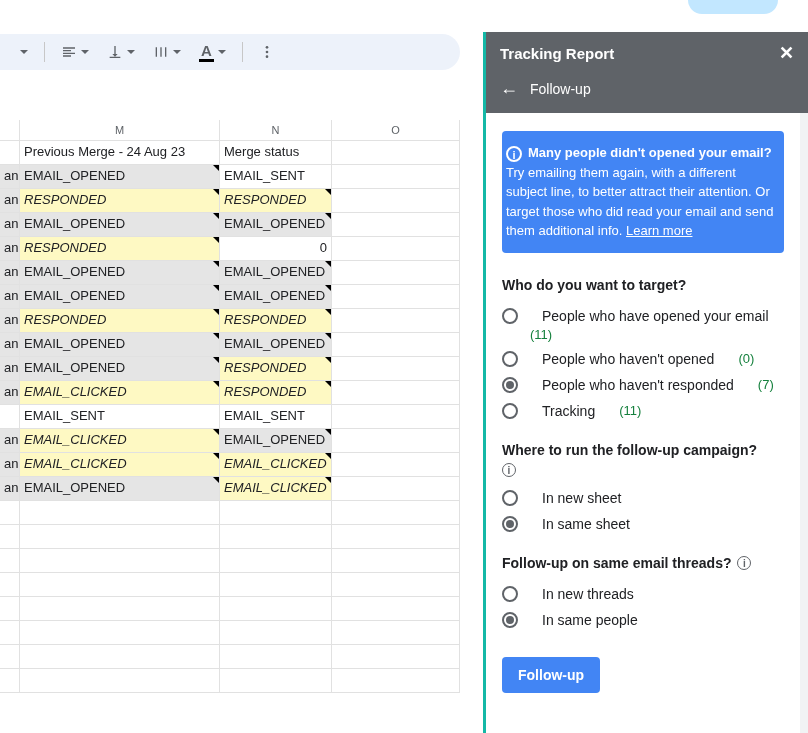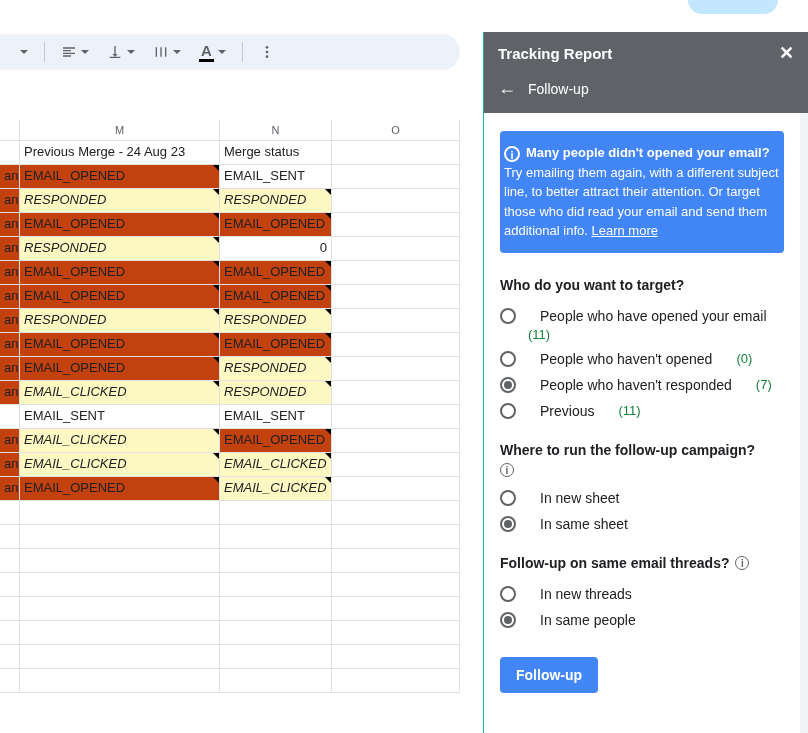--- a/index.html
+++ b/index.html
@@ -84,39 +84,39 @@
       font-size: 13px;
       white-space: nowrap;
       overflow: hidden;
       position: relative;
     }
     .cell.stub { width: 20px; }
     .cell.m { width: 200px; }
     .cell.n { width: 112px; }
     .cell.o { width: 128px; }
     .right { text-align: right; }
-    .g1 { background: #c2410c; } 
+    .g1 { background: #e5e5e5; } 
     .g2 { background: #fef9c3; font-style: italic; } 
     .notemark::after {
       content: "";
       position: absolute;
       top: 0; right: 0;
       width: 0; height: 0;
       border-top: 6px solid #000;
       border-left: 6px solid transparent;
     }
     
     .sidepanel {
       position: absolute;
       top: 32px;
       right: 0;
       width: 325px;
       height: 701px;
       background: #fff;
-      border-left: 1px solid #14b8a6;
+      border-left: 3px solid #14b8a6;
       display: flex;
       flex-direction: column;
     }
     .sp-header {
       background: #5f6368;
       color: #fff;
       padding: 10px 14px 14px 14px;
     }
     .sp-header-row1 {
       display: flex;
@@ -479,21 +479,21 @@
             <span>People who haven't opened</span>
             <span class="count">(0)</span>
           </div>
           <div class="radio-row">
             <div class="radio selected"></div>
             <span>People who haven't responded</span>
             <span class="count">(7)</span>
           </div>
           <div class="radio-row">
             <div class="radio"></div>
-            <span>Previous</span>
+            <span>Tracking</span>
             <span class="count">(11)</span>
           </div>
         </div>
 
       <div class="section-title">
         <span>Where to run the follow-up campaign?</span>
       </div>
       <div style="margin-top:-6px;margin-bottom:8px;"><span class="info-small" style="display:inline-block;width:14px;height:14px;border:1.5px solid #5f6368;border-radius:50%;color:#5f6368;font-size:10px;line-height:13px;text-align:center;font-weight:bold;">i</span></div>
       <div id="where-options">
           <div class="radio-row">

